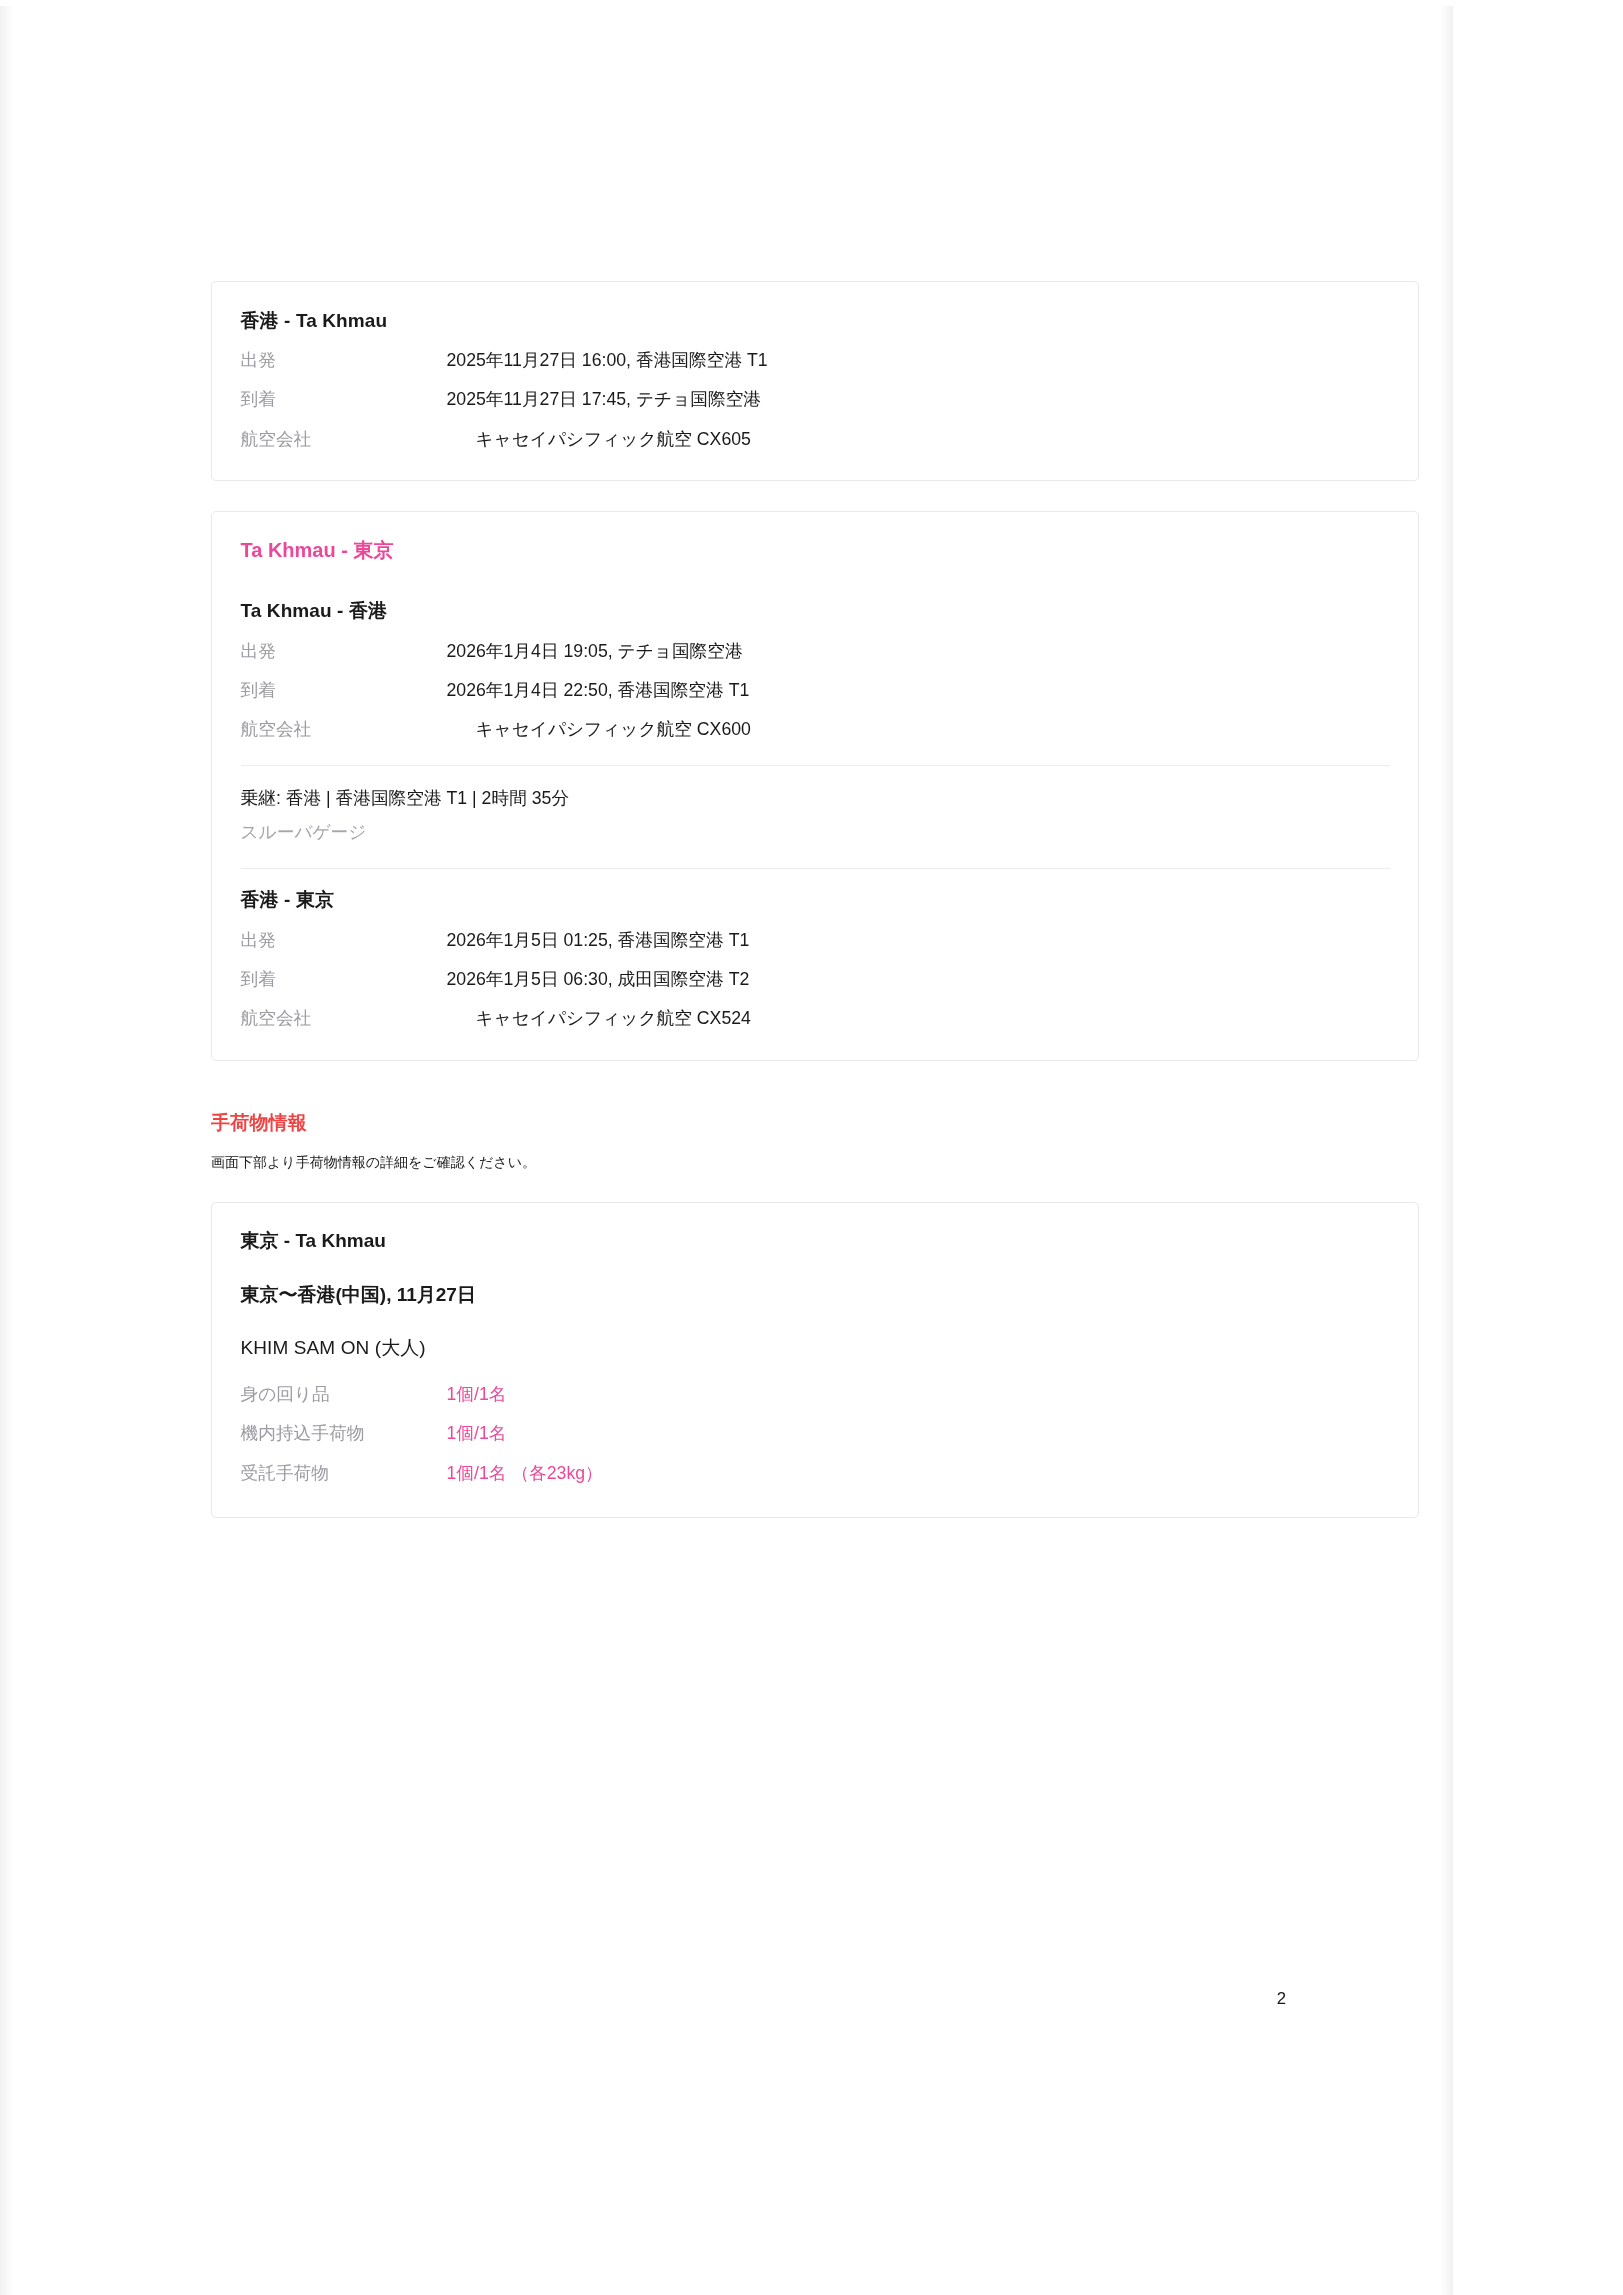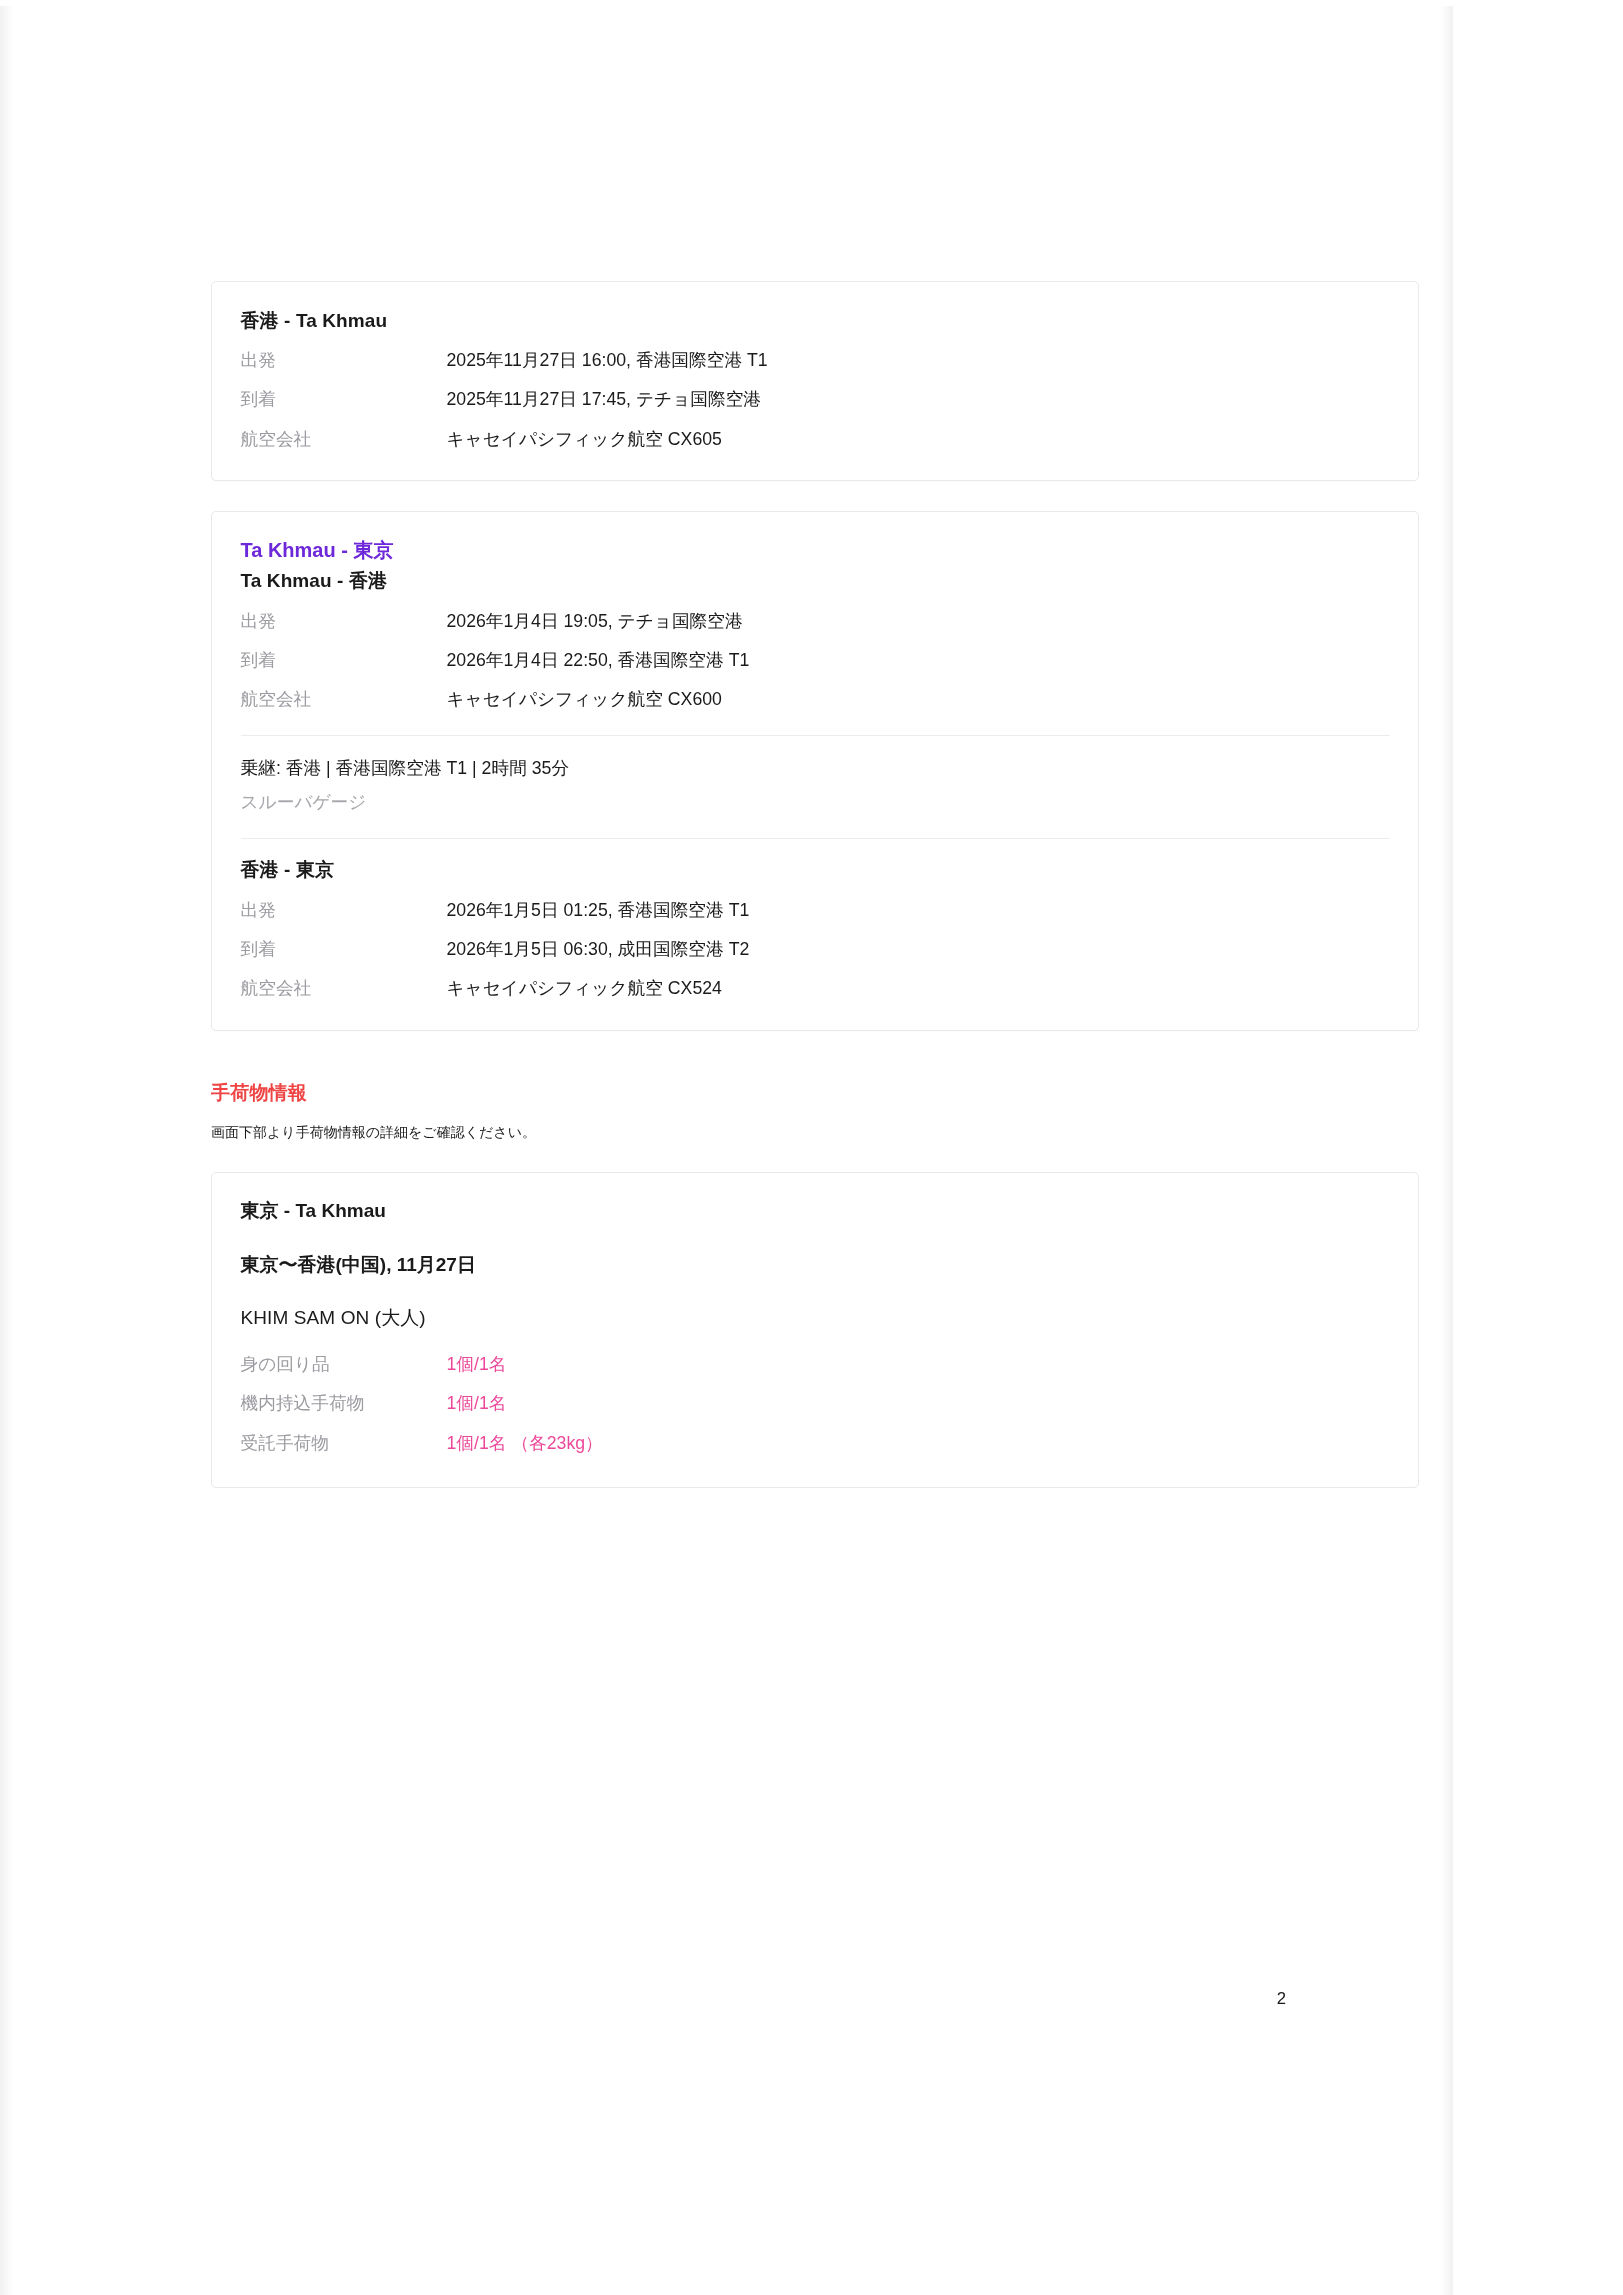--- a/index.html
+++ b/index.html
@@ -49,35 +49,35 @@
     font-weight: bold;
     color: #1a1a1a;
     letter-spacing: 0.1px;
     margin: 0 0 14.7px 0;
     line-height: 1.35;
   }
 
   .group-title {
     font-size: 20px;
     font-weight: bold;
-    color: #6d28d9;
-    margin: 0 0 4px 0;
+    color: #ec4899;
+    margin: 0 0 34px 0;
     line-height: 1.35;
   }
 
   
   .rows {
     width: 100%;
   }
   .row {
     display: flex;
     align-items: flex-start;
     margin-bottom: 13.7px;
   }
-  .row:last-child { margin-bottom: 0; }
+  .row:last-child { margin-bottom: 0; gap: 29px; }
 
   .row-label {
     width: 206px;
     flex: 0 0 206px;
     font-size: 17.7px;
     color: #9b9ba1;
     line-height: 1.45;
   }
   .row-value {
     flex: 1 1 auto;

